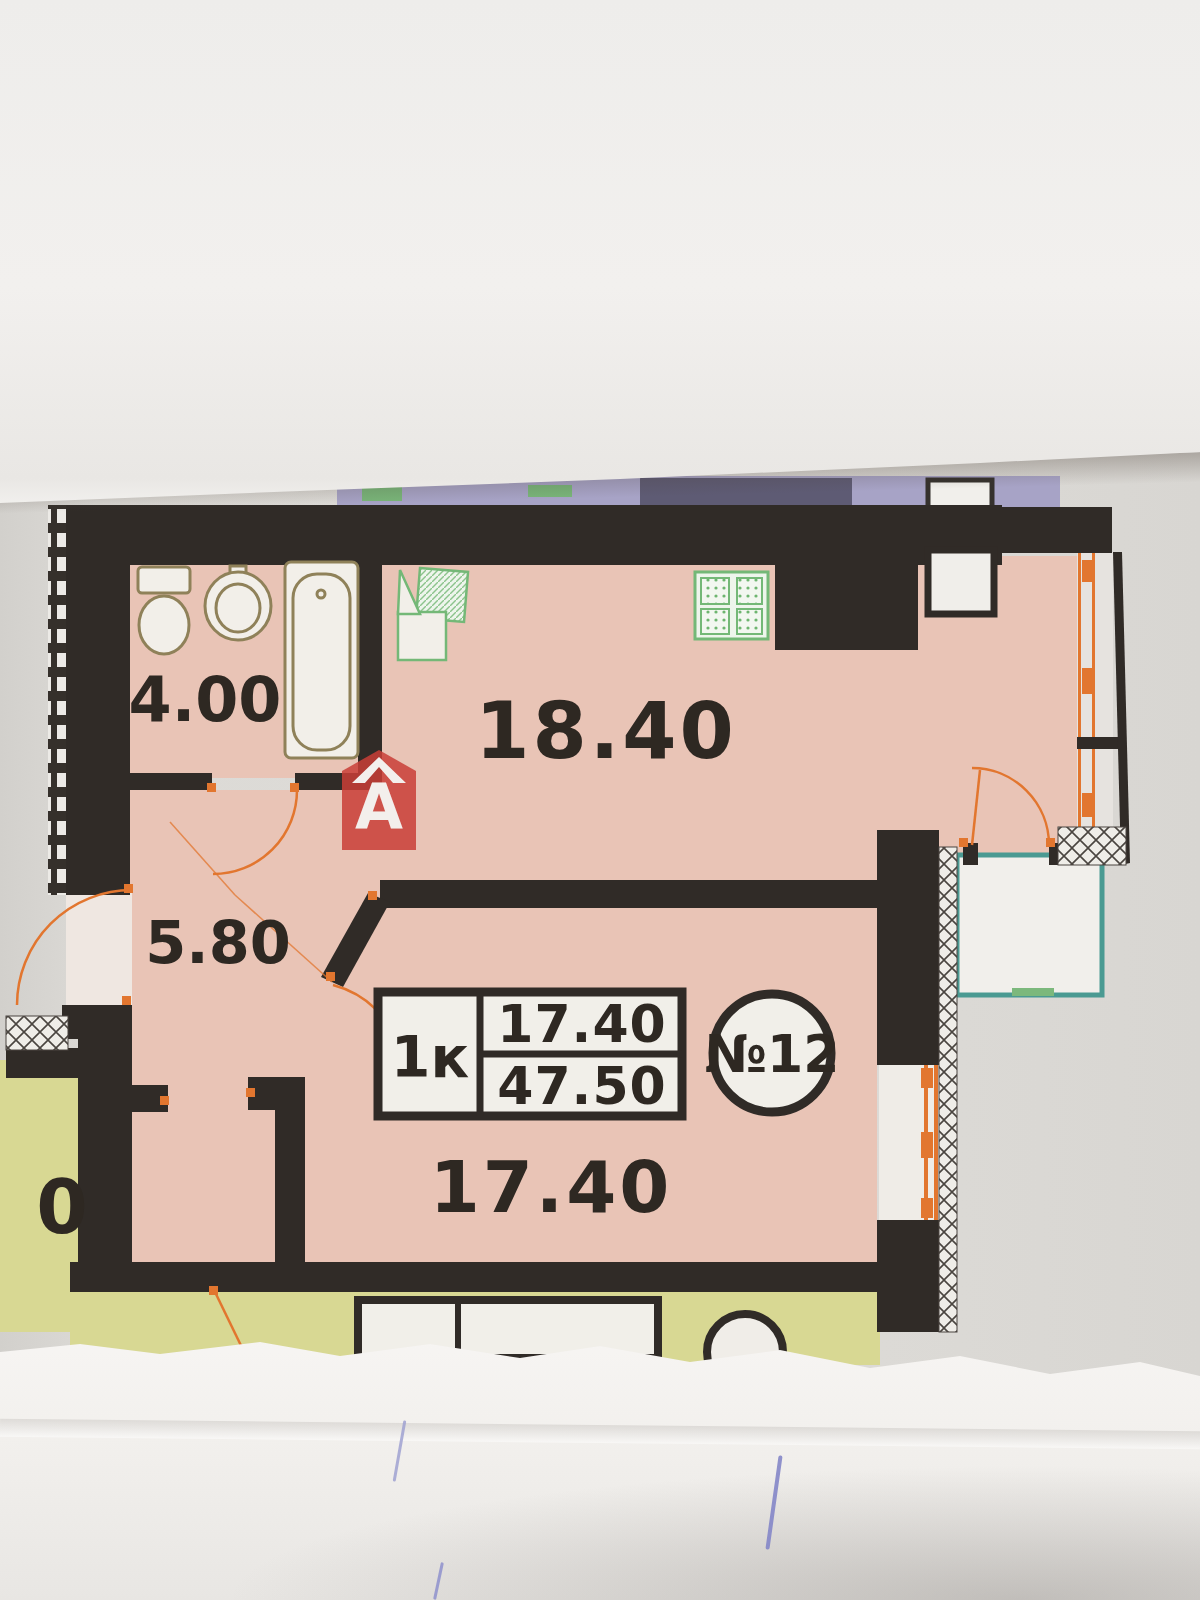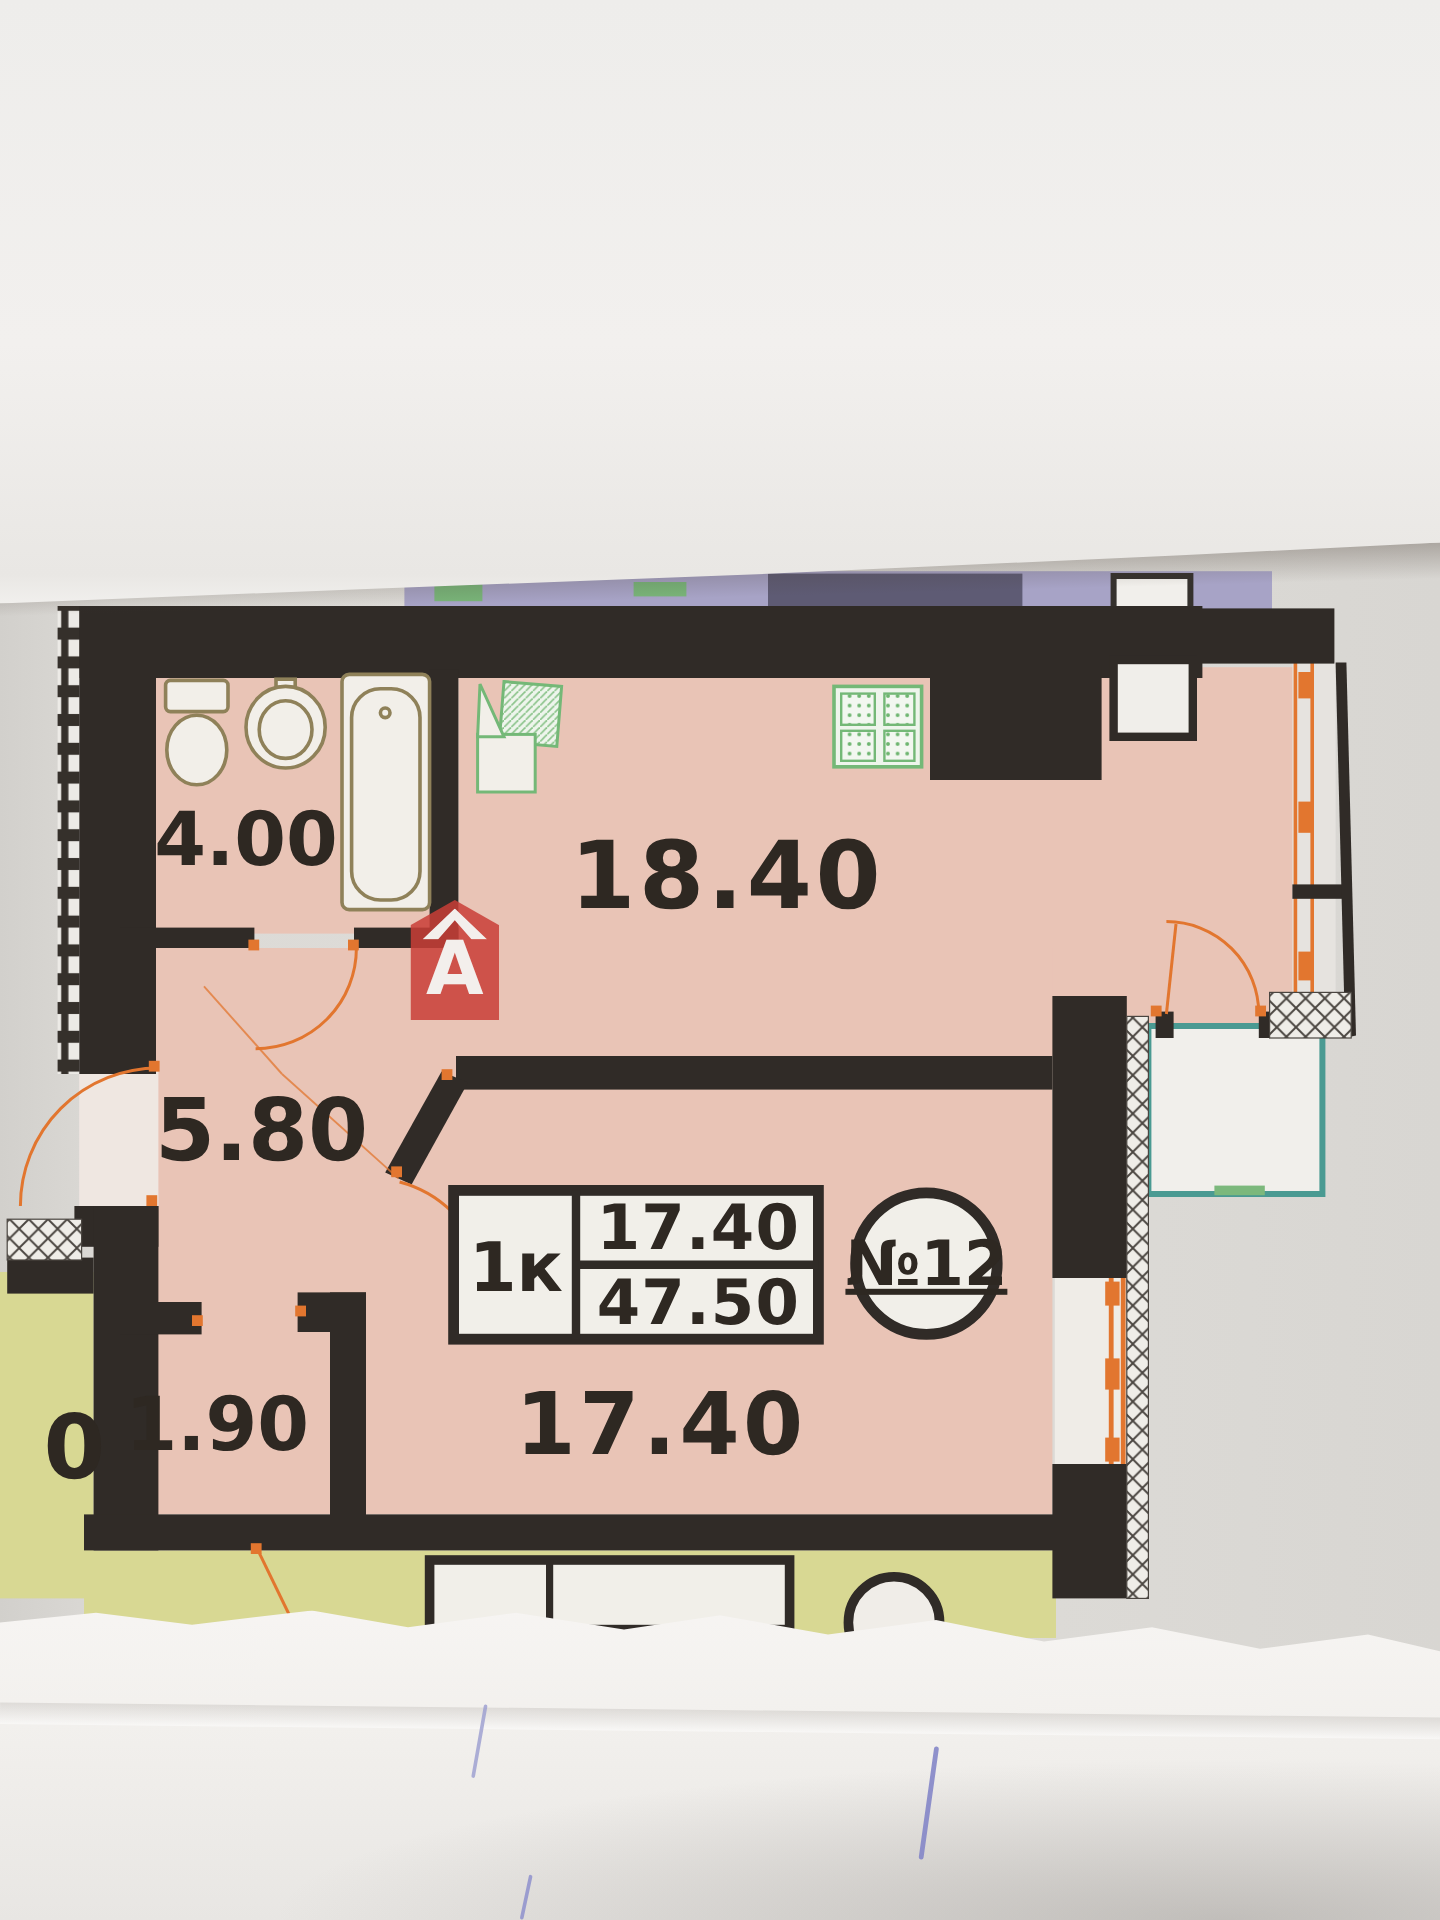--- a/index.html
+++ b/index.html
@@ -226,29 +226,28 @@
     </g>
   </svg>
 
   <div class="wm-logo">
     <div class="wm-roof"></div>
     <div class="wm-letter">A</div>
   </div>
 
   <div class="lbl" style="left:205px;top:700px;font-size:62px;text-align:center;">4.00</div>
   <div class="lbl" style="left:606px;top:731px;font-size:78px;letter-spacing:3px;">18.40</div>
-  <div class="lbl" style="left:218px;top:942px;font-size:72px;">5.80</div>
-  <div class="lbl" style="left:181px;top:1187px;font-size:62px;">1.90</div>
+  <div class="lbl" style="left:218px;top:942px;font-size:59px;">5.80</div>
   <div class="lbl" style="left:551px;top:1187px;font-size:72px;letter-spacing:3px;">17.40</div>
   <div class="lbl" style="left:62px;top:1207px;font-size:74px;">0</div>
 
   <div class="lbl" style="left:430px;top:1057px;font-size:57px;">1к</div>
   <div class="lbl small" style="left:582px;top:1024px;font-size:52px;">17.40</div>
   <div class="lbl small" style="left:582px;top:1086px;font-size:52px;">47.50</div>
-  <div class="lbl" style="left:772px;top:1054px;font-size:52px;text-decoration:underline;">№12</div>
+  <div class="lbl" style="left:772px;top:1054px;font-size:52px;">№12</div>
 
   <div class="sheet-top-shadow"></div>
   <div class="sheet-top"></div>
   <div class="sheet-bottom">
     <div class="fold"></div>
   </div>
   <div class="pen" style="left:398px;top:1420px;width:3px;height:62px;background:#9a9cd0;transform:rotate(10deg);opacity:.8;"></div>
   <div class="pen" style="left:772px;top:1455px;width:4px;height:95px;background:#8486c8;transform:rotate(8deg);opacity:.9;"></div>
   <div class="pen" style="left:437px;top:1562px;width:3px;height:38px;background:#8e90cc;transform:rotate(12deg);opacity:.85;"></div>
 </div>

